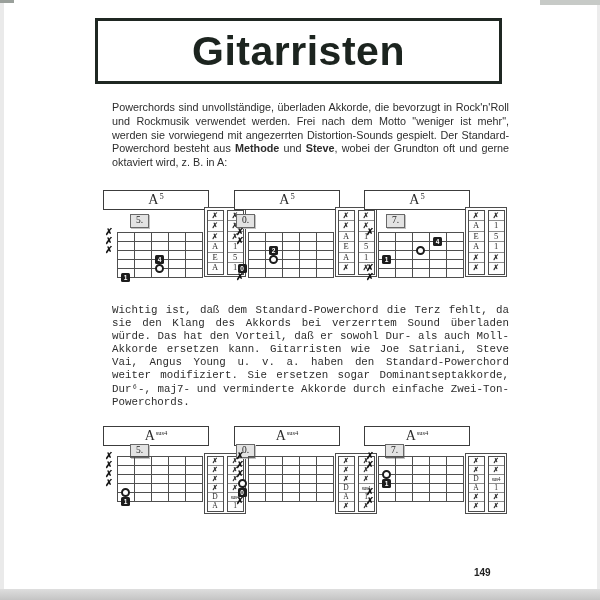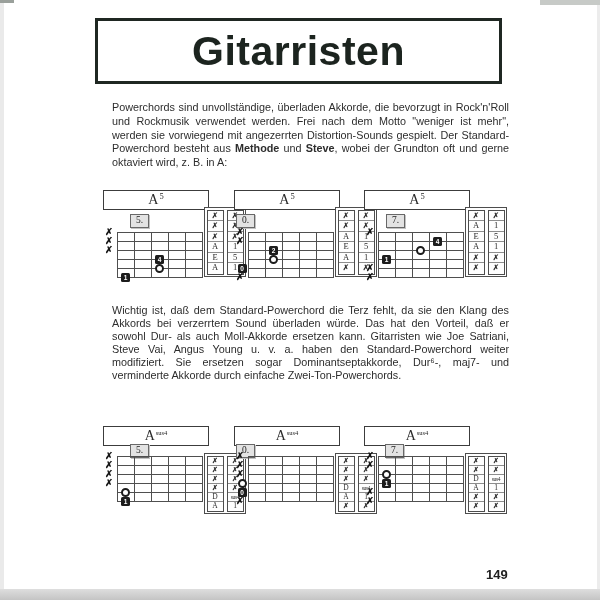--- a/index.html
+++ b/index.html
@@ -18,21 +18,21 @@
 
   .title-box{
     position:absolute;left:95px;top:18px;width:401px;height:60px;
     border:3px solid #1f2722;background:#fff;
     display:flex;align-items:center;justify-content:center;
   }
   .title-box h1{margin:0;font-size:41px;font-weight:bold;color:#1c241f;letter-spacing:0.5px;}
 
   .para{position:absolute;left:112px;width:397px;font-size:10.8px;text-align:justify;color:#2d2d2d;}
   #para1{top:101px;line-height:13.8px;}
-  #para23{top:304px;line-height:13.1px;}
+  #para23{top:304px;line-height:13.1px;font-family:Liberation Mono, monospace;}
   .para p{margin:0;}
   .para b{font-weight:bold;}
 
   .diagram{position:absolute;width:136px;height:105px;}
   .chord-label-box{
     position:absolute;left:0;top:0;width:104px;height:18px;
     border:1.5px solid #3c3c3c;background:#fff;
     display:flex;align-items:center;justify-content:center;
     font-family:"Liberation Serif", serif;color:#2b2b2b;
   }
@@ -57,21 +57,21 @@
   }
   .tablewrap{position:absolute;left:101px;display:flex;gap:3px;border:1px solid #4d4d4d;padding:1.5px;background:#fefefe;}
   .tcol{border:1px solid #4d4d4d;width:15px;}
   .tcell{
     box-sizing:border-box;text-align:center;color:#2c2c2c;
     font-family:"Liberation Serif", serif;border-bottom:1px solid #8d8d8d;
   }
   .tcell:last-child{border-bottom:none;}
   .tcell.x{font-family:"Liberation Sans", sans-serif;font-weight:bold;}
   .tcell.sus{letter-spacing:-0.3px;}
-  .page-number{position:absolute;left:474px;top:567px;font-size:13px;font-weight:bold;color:#212121;margin-left:12px;}
+  .page-number{position:absolute;left:474px;top:567px;font-size:10px;font-weight:bold;color:#212121;}
 </style>
 </head>
 <body>
 
 <div class="edge" id="edge-left"></div>
 <div class="edge" id="edge-right"></div>
 <div class="edge" id="edge-bottom"></div>
 <div class="edge" id="edge-topright"></div>
 <div class="edge" id="edge-topleft"></div>
 

